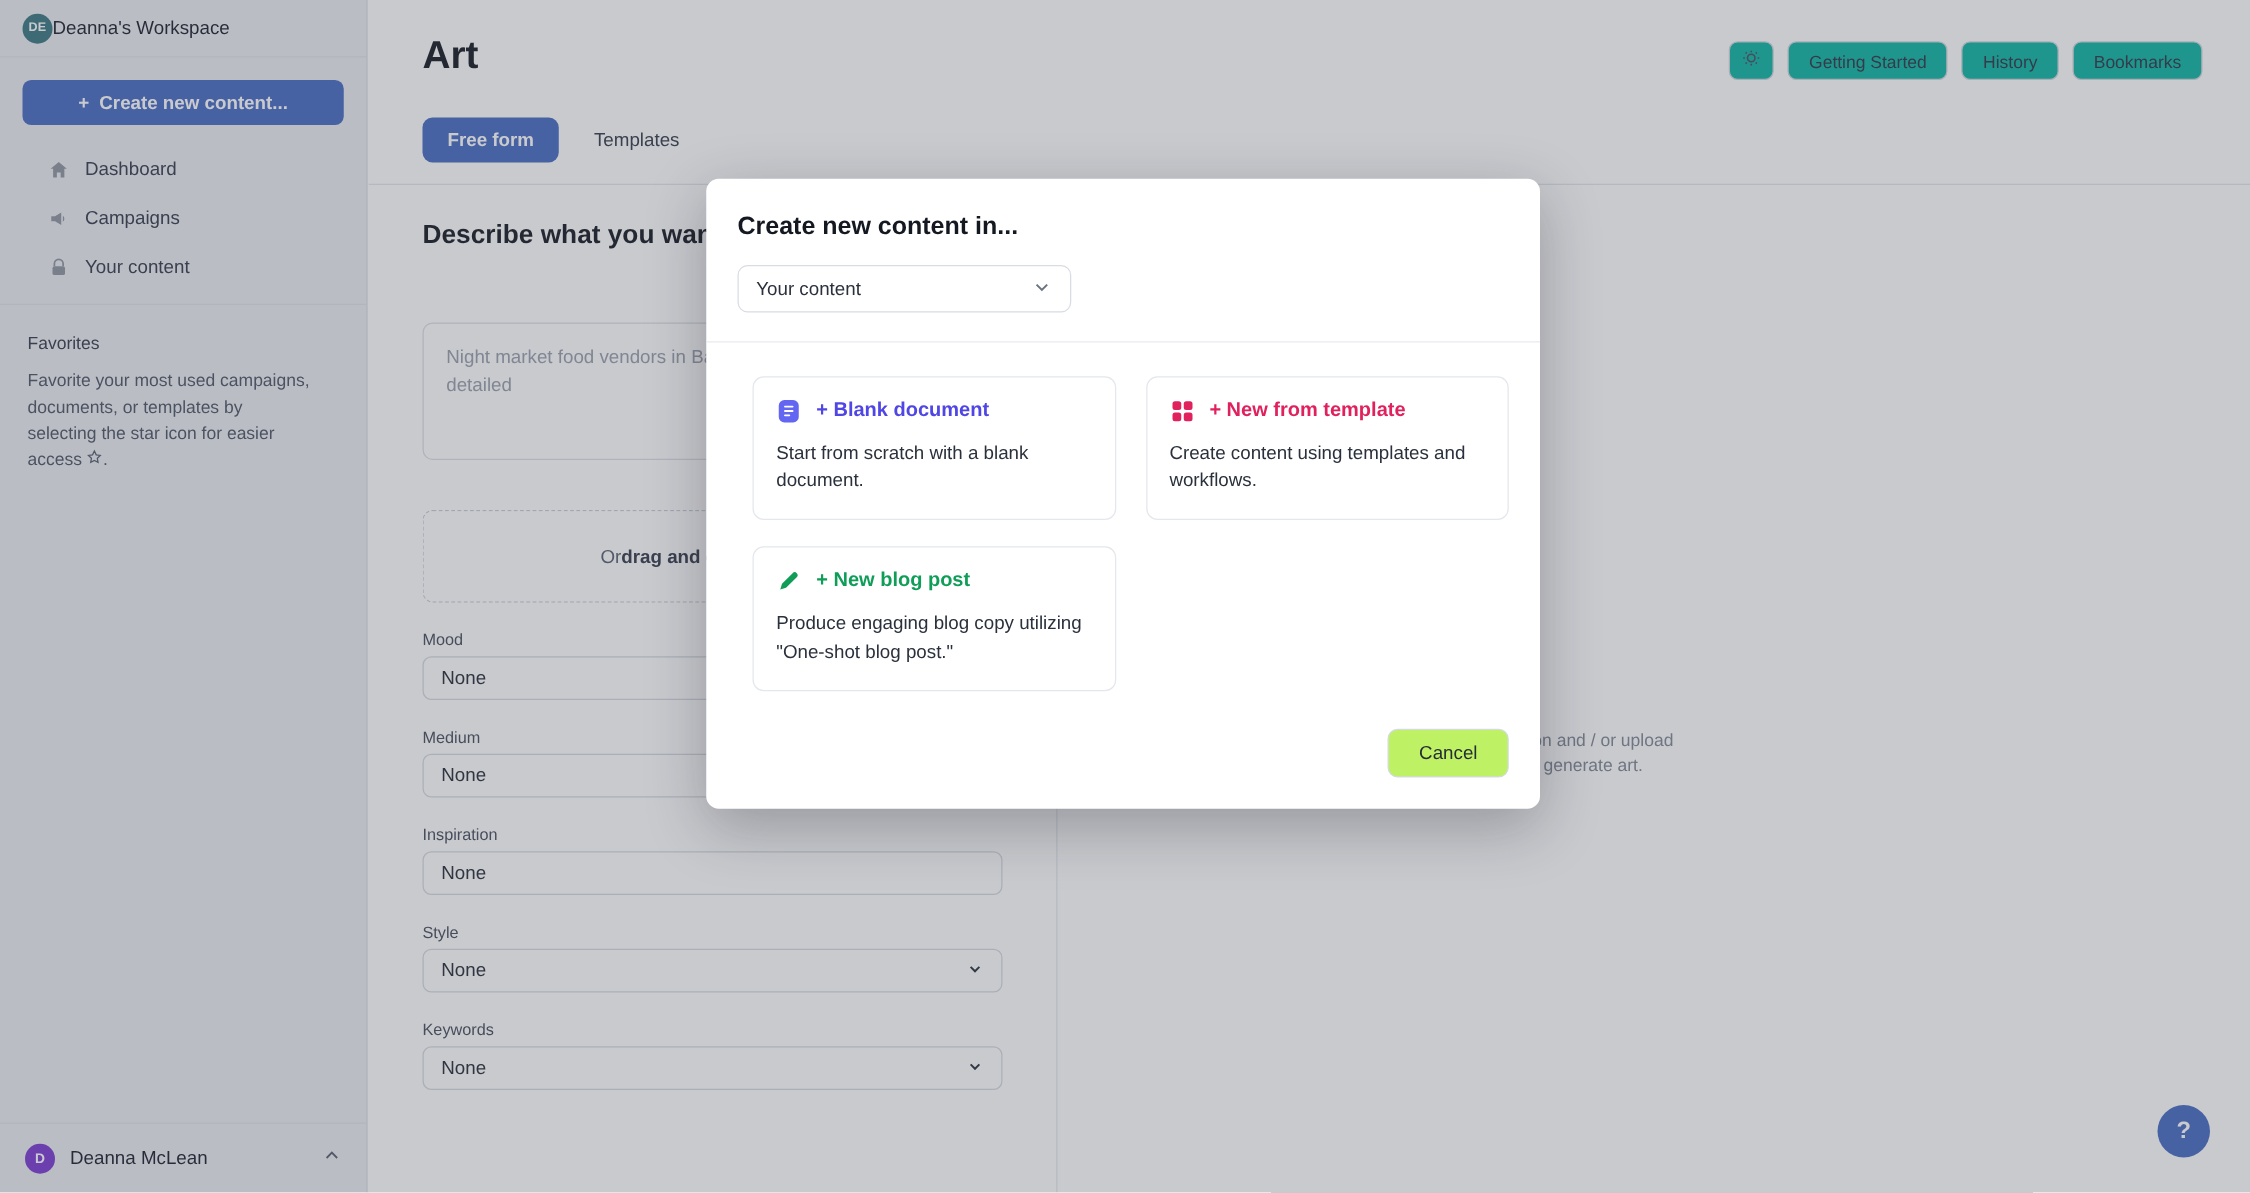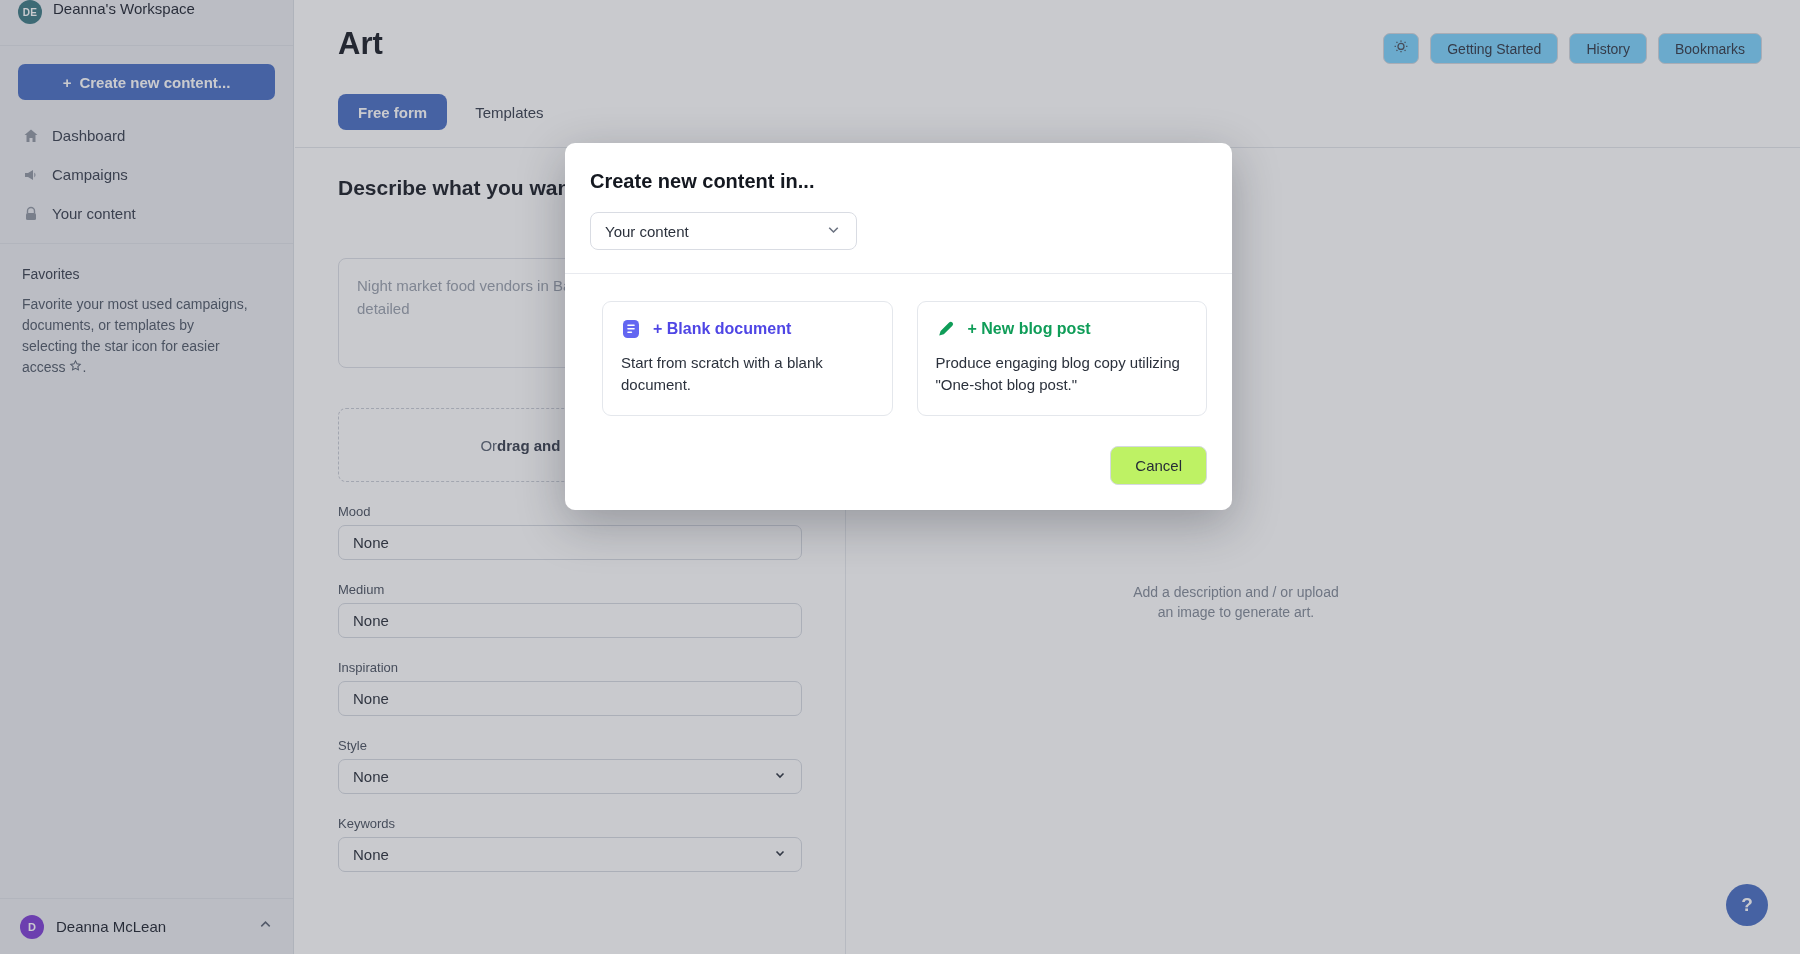--- a/index.html
+++ b/index.html
@@ -13,22 +13,22 @@
 
   
   .sidebar {
     position: absolute; left: 0; top: 0;
     width: 294px; height: 954px;
     background: #eceef2;
     border-right: 1px solid #dcdfe5;
     display: flex; flex-direction: column;
   }
   .ws-head {
-    height: 46px; display: flex; 
-    gap: 11px; padding: 0 18px;
+    height: 46px; display: flex; align-items: center;
+    padding: 0 18px;
     border-bottom: 1px solid #dfe2e8;
   }
   .ws-avatar {
     width: 24px; height: 24px; border-radius: 50%;
     background: #3d7a84; color: #fff;
     font-size: 10px; font-weight: 700;
     display: flex; align-items: center; justify-content: center;
     letter-spacing: .3px;
   }
   .ws-name { font-size: 15px; color: #1f2430; font-weight: 400; }
@@ -36,21 +36,21 @@
   .create-btn {
     margin: 18px 18px 10px 18px;
     height: 36px; border-radius: 7px;
     background: #4a6fc4; color: #fff;
     font-size: 15px; font-weight: 700;
     display: flex; align-items: center; justify-content: center;
     gap: 8px; border: none; cursor: pointer;
     font-family: "Liberation Sans", sans-serif;
   }
 
-  .nav { padding: 6px 0 0 0; }
+  .nav { padding: 6px 0 0 16px; }
   .nav-item {
     display: flex; align-items: center; gap: 13px;
     height: 39px; padding: 0 22px;
     font-size: 15px; color: #3a4150; cursor: pointer;
   }
   .nav-ico {
     width: 17px; height: 17px; display: flex;
     align-items: center; justify-content: center;
     opacity: .62; flex: none;
   }
@@ -91,21 +91,21 @@
   .page-title {
     position: absolute; left: 43px; top: 26px;
     font-size: 31px; font-weight: 700; color: #1b1f28;
   }
   .hdr-btns {
     position: absolute; right: 38px; top: 33px;
     display: flex; gap: 11px; align-items: center;
   }
   .hbtn {
     height: 31px; border: 1px solid #d3d7de; border-radius: 7px;
-    background: #7dd3fc; font-size: 14px; color: #323a48;
+    background: #14b8a6; font-size: 14px; color: #323a48;
     display: flex; align-items: center; justify-content: center;
     padding: 0 16px; cursor: pointer; font-family: "Liberation Sans", sans-serif;
   }
   .hbtn.icon-only { width: 36px; padding: 0; }
 
   .tabs {
     position: absolute; left: 43px; top: 94px;
     display: flex; gap: 8px; align-items: flex-end;
   }
   .tab {
@@ -401,20 +401,34 @@
                 <rect x="6.2" y="5.5" width="7.6" height="1.5" rx=".75" fill="#fff"></rect>
                 <rect x="6.2" y="9" width="7.6" height="1.5" rx=".75" fill="#fff"></rect>
                 <rect x="6.2" y="12.5" width="5" height="1.5" rx=".75" fill="#fff"></rect>
               </svg>
           </span>
           <span style="color:#4f46e5">+ Blank document</span>
         </div>
         <div class="card-body">Start from scratch with a blank document.</div>
       </div>
 
+      <div class="card">
+        <div class="card-head">
+          <span class="card-ico">
+            <svg viewBox="0 0 20 20" width="20" height="20" fill="#e0215e">
+                <rect x="2" y="2" width="7" height="7" rx="2"></rect>
+                <rect x="11" y="2" width="7" height="7" rx="2"></rect>
+                <rect x="2" y="11" width="7" height="7" rx="2"></rect>
+                <rect x="11" y="11" width="7" height="7" rx="2"></rect>
+              </svg>
+          </span>
+          <span style="color:#e0215e">+ New from template</span>
+        </div>
+        <div class="card-body">Create content using templates and workflows.</div>
+      </div>
 
       <div class="card">
         <div class="card-head">
           <span class="card-ico">
             <svg viewBox="0 0 20 20" width="20" height="20">
                 <path d="M16.4 3.5a2.3 2.3 0 0 0-3.3 0L4.6 12l-1.4 4.6 4.6-1.4 8.6-8.5a2.3 2.3 0 0 0 0-3.2z" fill="#0f9d58"></path>
               </svg>
           </span>
           <span style="color:#0f9d58">+ New blog post</span>
         </div>

